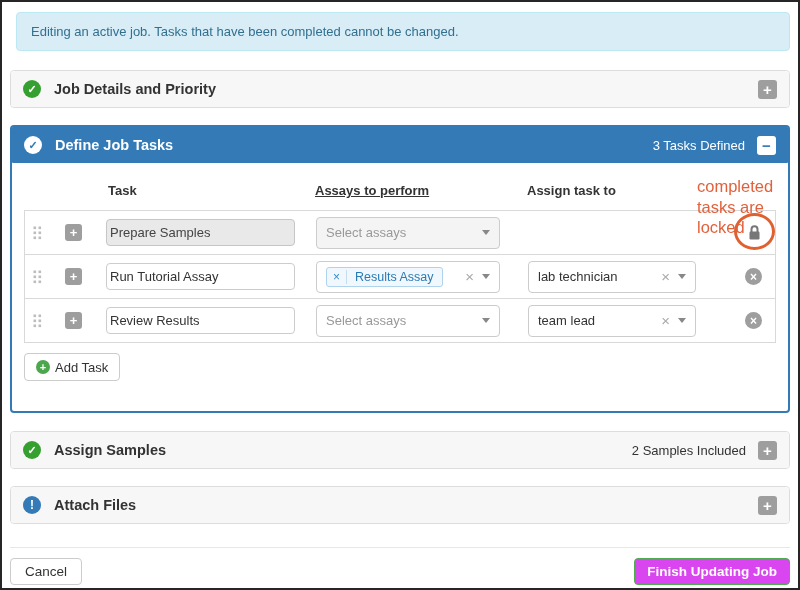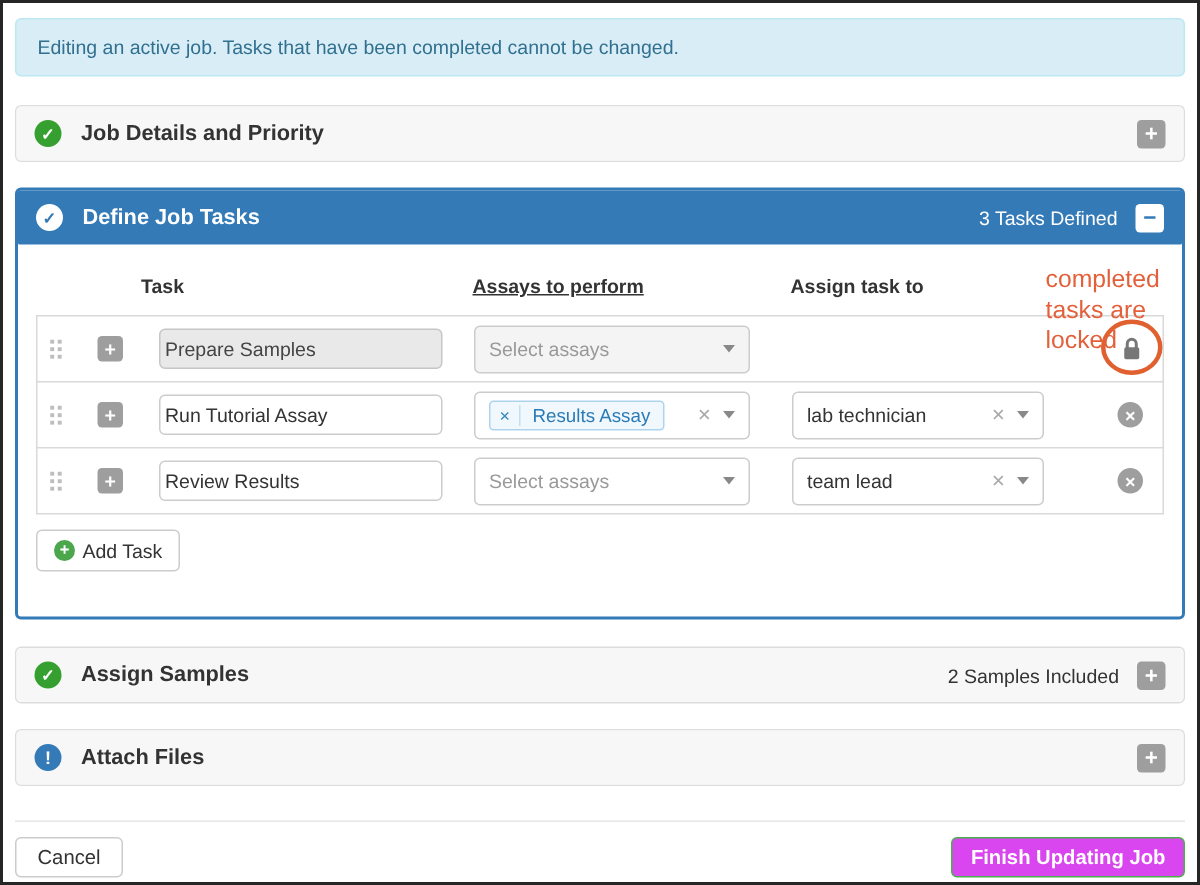--- a/index.html
+++ b/index.html
@@ -10,21 +10,21 @@
     border:2px solid #262626;
     padding:7px 8px 5px 8px;
     font-family:"Liberation Sans", sans-serif;
     position:relative;
     overflow:hidden;
   }
   
   .alert {
     background:#d9edf7; border:1px solid #bce8f1; color:#31708f;
     border-radius:4px; padding:11px 14px; font-size:13px;
-    margin:3px 0 19px 0;
+    margin:3px 0 19px 6px;
   }
   
   .panel { border:1px solid #ddd; border-radius:4px; background:#fff; }
   .panel-heading {
     height:36px; padding:0 12px; display:flex; align-items:center;
     background:#f7f7f7; border-radius:3px; cursor:pointer;
   }
   .panel-title { font-size:14.5px; font-weight:bold; color:#333; margin-left:13px; }
   .heading-right { margin-left:auto; display:flex; align-items:center; gap:12px; }
   .badge-text { font-size:13px; color:#333; }
@@ -48,21 +48,21 @@
     display:flex; align-items:center; justify-content:center;
     font-size:15px; font-weight:bold; line-height:1; cursor:pointer; padding:0;
     font-family:"Liberation Sans", sans-serif;
   }
   .sq-gray  { background:#9e9e9e; color:#fff; }
   .sq-white { background:#fff; color:#337ab7; }
   
   .panel-body { padding:20px 12px 30px 12px; }
   .col-headers { position:relative; height:16px; margin-bottom:11px; font-size:13px; font-weight:bold; color:#333; }
   .col-headers span { position:absolute; top:0; }
-  .col-task   { left:70px; }
+  .col-task   { left:84px; }
   .col-assays { left:291px;text-decoration:underline; }
   .col-assign { left:503px; }
   .task-row {
     display:flex; align-items:center; height:45px;
     border:1px solid #d9d9d9; background:#fff; position:relative;
   }
   .task-row + .task-row { margin-top:-1px; }
   .drag-handle { margin-left:8px; width:9px; display:flex; cursor:grab; }
   .row-plus {
     margin-left:23px; width:17px; height:17px; font-size:13px;

